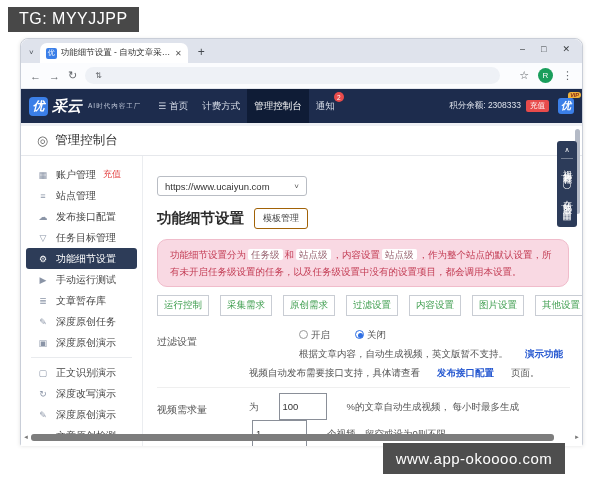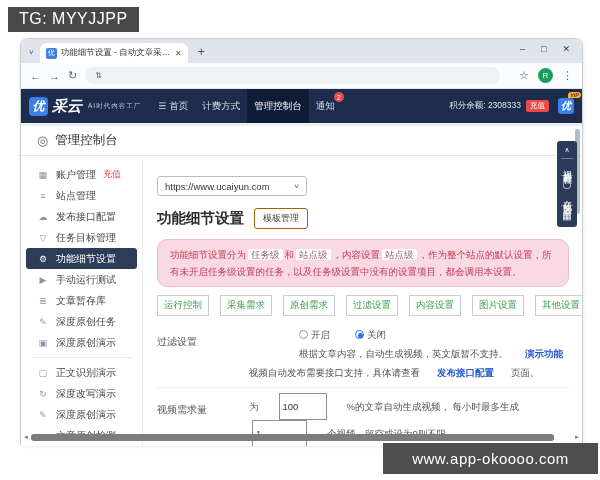--- a/index.html
+++ b/index.html
@@ -3,21 +3,21 @@
 <meta charset="utf-8">
 <style>
   * { margin:0; padding:0; box-sizing:border-box; }
   html,body { width:600px; height:480px; background:#fff; overflow:hidden;
     font-family:"Liberation Sans", sans-serif; }
   body { position:relative; }
 
   
   .tg-badge { position:absolute; left:8px; top:7px; background:#484848; color:#fff;
     font-size:16px; padding:3px 11px 4px; z-index:50; letter-spacing:0.5px; }
-  .watermark { position:absolute; left:383px; top:443px; width:215px; height:31px;
+  .watermark { position:absolute; left:383px; top:443px; width:182px; height:31px;
     background:#4e4e4e; color:#fff; font-size:15px; display:flex; align-items:center;
     justify-content:center; z-index:60; letter-spacing:0.5px; }
 
   
   .browser { position:absolute; left:20px; top:38px; width:563px; height:407px;
     background:#fff; border:1px solid #c9ced8; border-radius:8px 8px 0 0;
     box-shadow:0 1px 4px rgba(0,0,0,0.12); }
   .tabstrip { height:24px; background:#dfe3ec; border-radius:8px 8px 0 0;
     display:flex; align-items:flex-end; padding-left:8px; position:relative; }
   .tab-chevron { font-size:8px; color:#4a5058; margin:0 6px 6px 0; }

